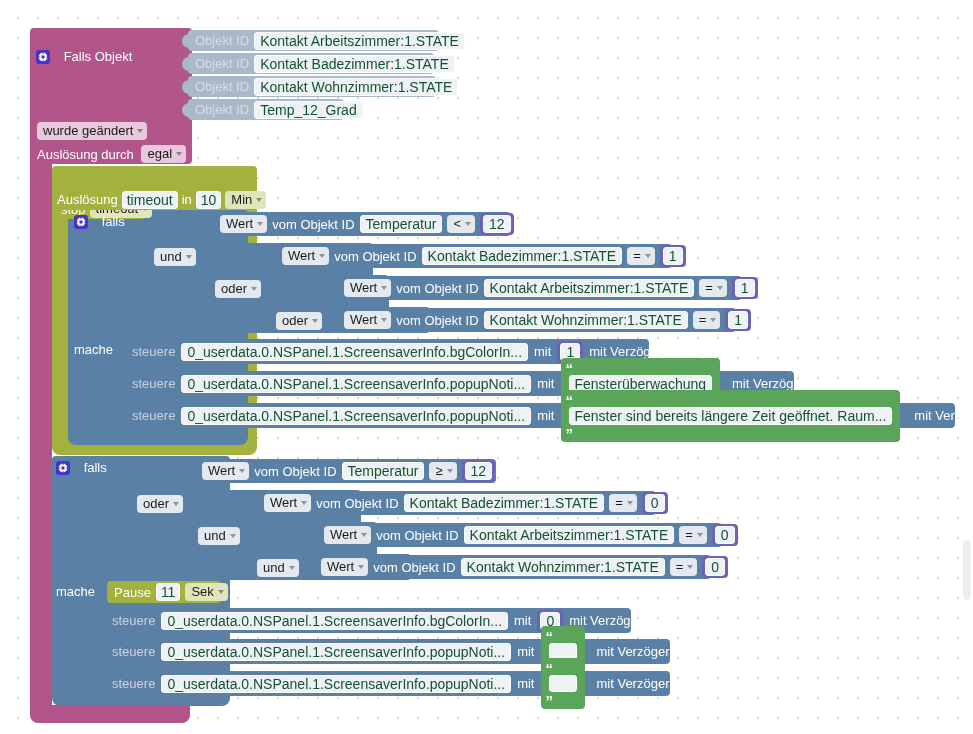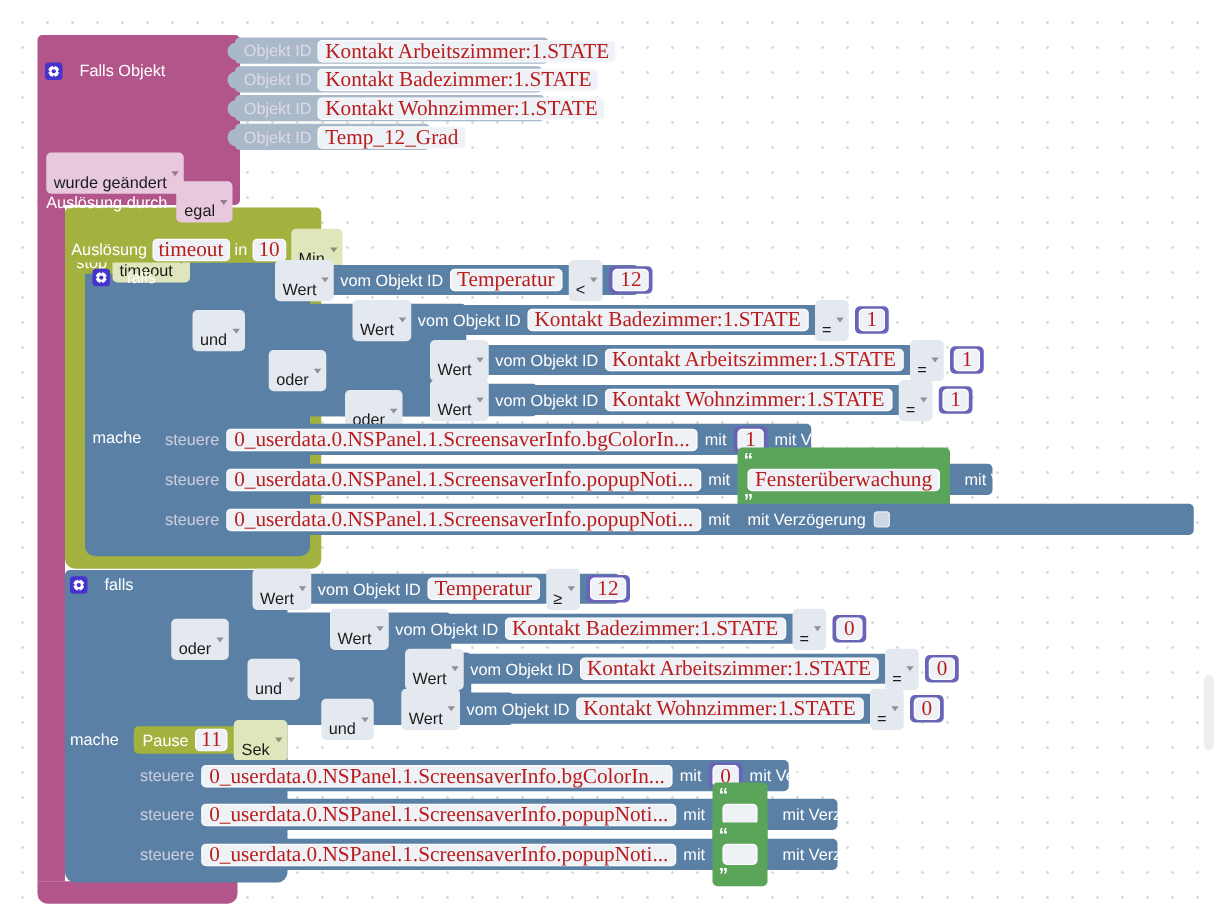--- a/index.html
+++ b/index.html
@@ -22,32 +22,31 @@
   
   .c-event   {background:#b1558a;}   
   .c-timeout {background:#a3b23f;}   
   .c-logic   {background:#5b80a5;}   
   .c-text    {background:#5ba55b;}   
   .c-num     {background:#6a64b8;}   
   .c-objid   {background:#aab9ca;}   
 
   
   .fld{
-    display:inline-block;background:#eef1f5;color:#b91c1c;
+    display:inline-block;background:#eef1f5;color:#14532d;
     border-radius:4px;padding:1px 6px;line-height:16px;
-    font-size:17px;white-space:nowrap;vertical-align:middle;
+    font-size:14px;white-space:nowrap;vertical-align:middle;
     box-shadow:inset 0 0 0 1px rgba(255,255,255,.75);
-    font-family:Liberation Serif, serif;
   }
   .fld.sm{padding:1px 5px;}
   .fld.num{background:#eef1f5;}
   
   .dd{
     display:inline-block;background:#e4e9f0;color:#1a1a1a;
-    border-radius:4px;padding:16px 14px 1px 6px;line-height:16px;
+    border-radius:4px;padding:1px 14px 1px 6px;line-height:16px;
     position:relative;font-size:13px;white-space:nowrap;vertical-align:middle;
   }
   .dd:after{
     content:"";position:absolute;right:4px;top:50%;margin-top:-2px;
     border-left:3.5px solid transparent;border-right:3.5px solid transparent;
     border-top:4.5px solid rgba(40,40,40,.45);
   }
   .dd.onmag{background:#e7c8dd;}
   .dd.onolv{background:#e0e6bb;}
   .lbl{color:#ffffff;vertical-align:middle;white-space:nowrap;}
@@ -292,20 +291,25 @@
       <span class="lbl" style="margin-left:6px;">mit Verzögerung</span>
       <span class="chk"></span>
     </div>
   </div>
 
   <div class="blk c-logic r4" style="left:124px;top:403px;width:831px;height:25px;z-index:18;">
     <div class="row-center" style="gap:6px;padding-left:8px;">
       <span class="lbl dim">steuere</span>
       <span class="fld">0_userdata.0.NSPanel.1.ScreensaverInfo.popupNoti...</span>
       <span class="lbl">mit</span>
+      <span class="blk c-text r4" style="position:relative;display:inline-block;padding:2px 5px;">
+        <span class="q">“</span>
+        <span class="fld" style="margin:0 3px;">Fenster sind bereits längere Zeit geöffnet. Raum...</span>
+        <span class="q">”</span>
+      </span>
       <span class="lbl" style="margin-left:8px;">mit Verzögerung</span>
       <span class="chk"></span>
     </div>
   </div>
 
   <div class="blk c-logic" style="left:52px;top:456px;width:178px;height:250px;border-radius:4px 4px 8px 8px;z-index:7;"></div>
 
   <div class="blk" style="left:56px;top:459px;width:120px;height:18px;z-index:16;">
     <span class="gear">
       <svg width="12" height="12" viewBox="0 0 12 12" aria-hidden="true">

